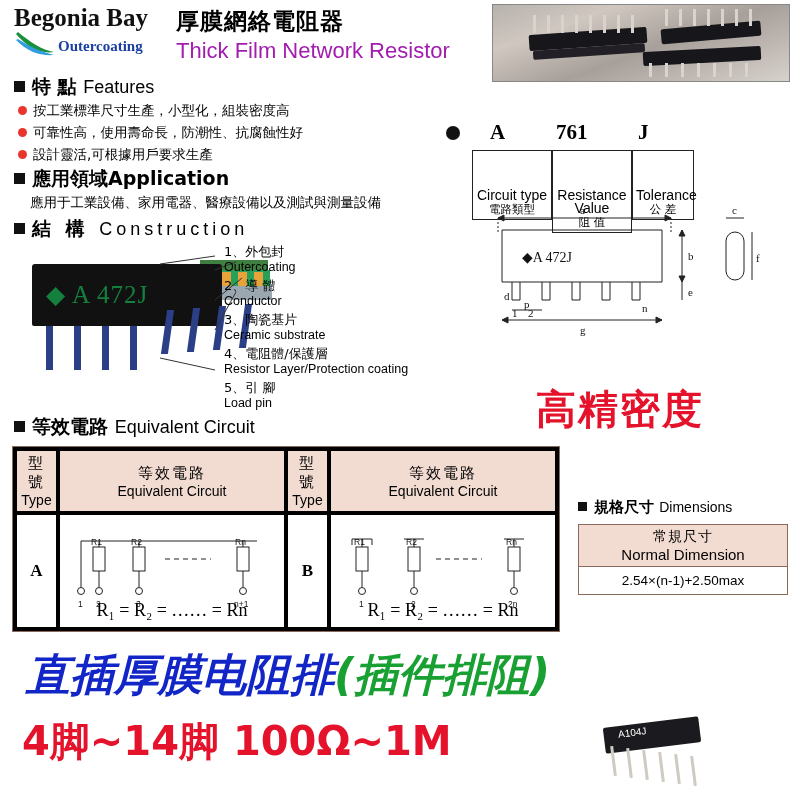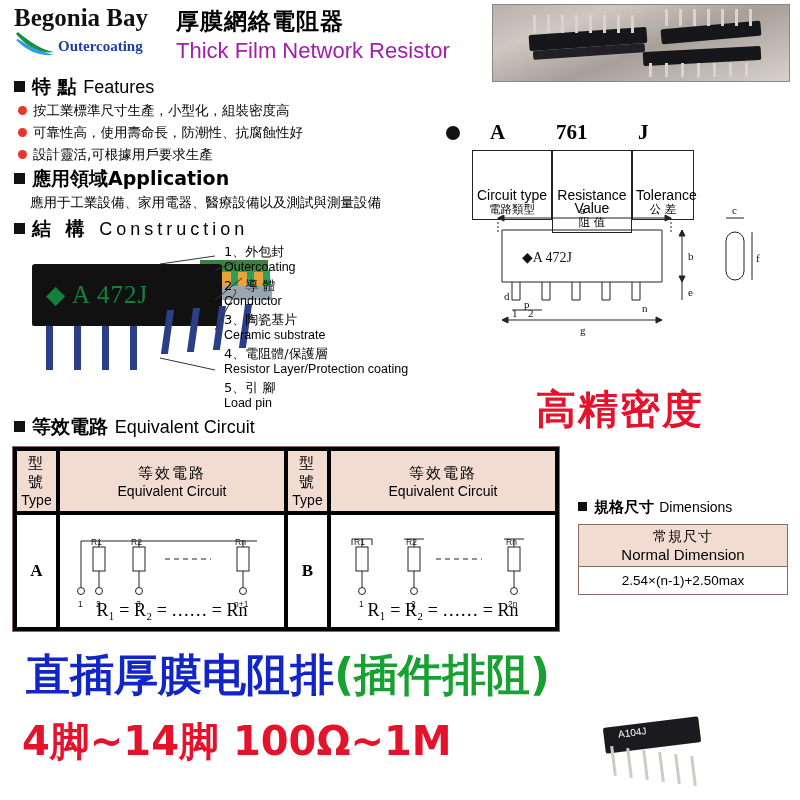--- a/index.html
+++ b/index.html
@@ -91,21 +91,21 @@
   
   #dim-h{left:578px;top:498px;}
   #dim-h .h2{font-size:15px;}
   #dimtable{left:578px;top:524px;width:208px;border:1.5px solid #8a6a5a;}
   #dimtable .hd{background:#f2dcd2;text-align:center;border-bottom:1px solid #8a6a5a;padding:3px 0;}
   #dimtable .hd .cn{font-family:"DejaVu Sans",sans-serif;font-size:14px;display:block;letter-spacing:1px;}
   #dimtable .hd .en{font-family:"Liberation Sans",sans-serif;font-size:15px;display:block;}
   #dimtable .val{background:#fff;text-align:center;padding:6px 0;font-family:"Liberation Sans",sans-serif;font-size:13.5px;}
 
   
-  #ban1{left:26px;top:646px;font-family:"DejaVu Sans",sans-serif;font-weight:bold;font-size:44px;color:#1226c8;letter-spacing:0px;}
+  #ban1{left:26px;top:646px;font-family:"DejaVu Sans",sans-serif;font-weight:bold;font-size:44px;color:#1226c8;letter-spacing:0px;font-style:italic;}
   #ban1 .grn{color:#18a032;}
   #ban2{left:22px;top:714px;font-family:"DejaVu Sans",sans-serif;font-weight:bold;font-size:40px;color:#e4122b;}
 
   #smallchip{left:596px;top:718px;width:110px;height:70px;}
 </style>
 </head>
 <body>
 
 <div class="pg" id="brand">
   <div class="bname">Begonia Bay</div>

